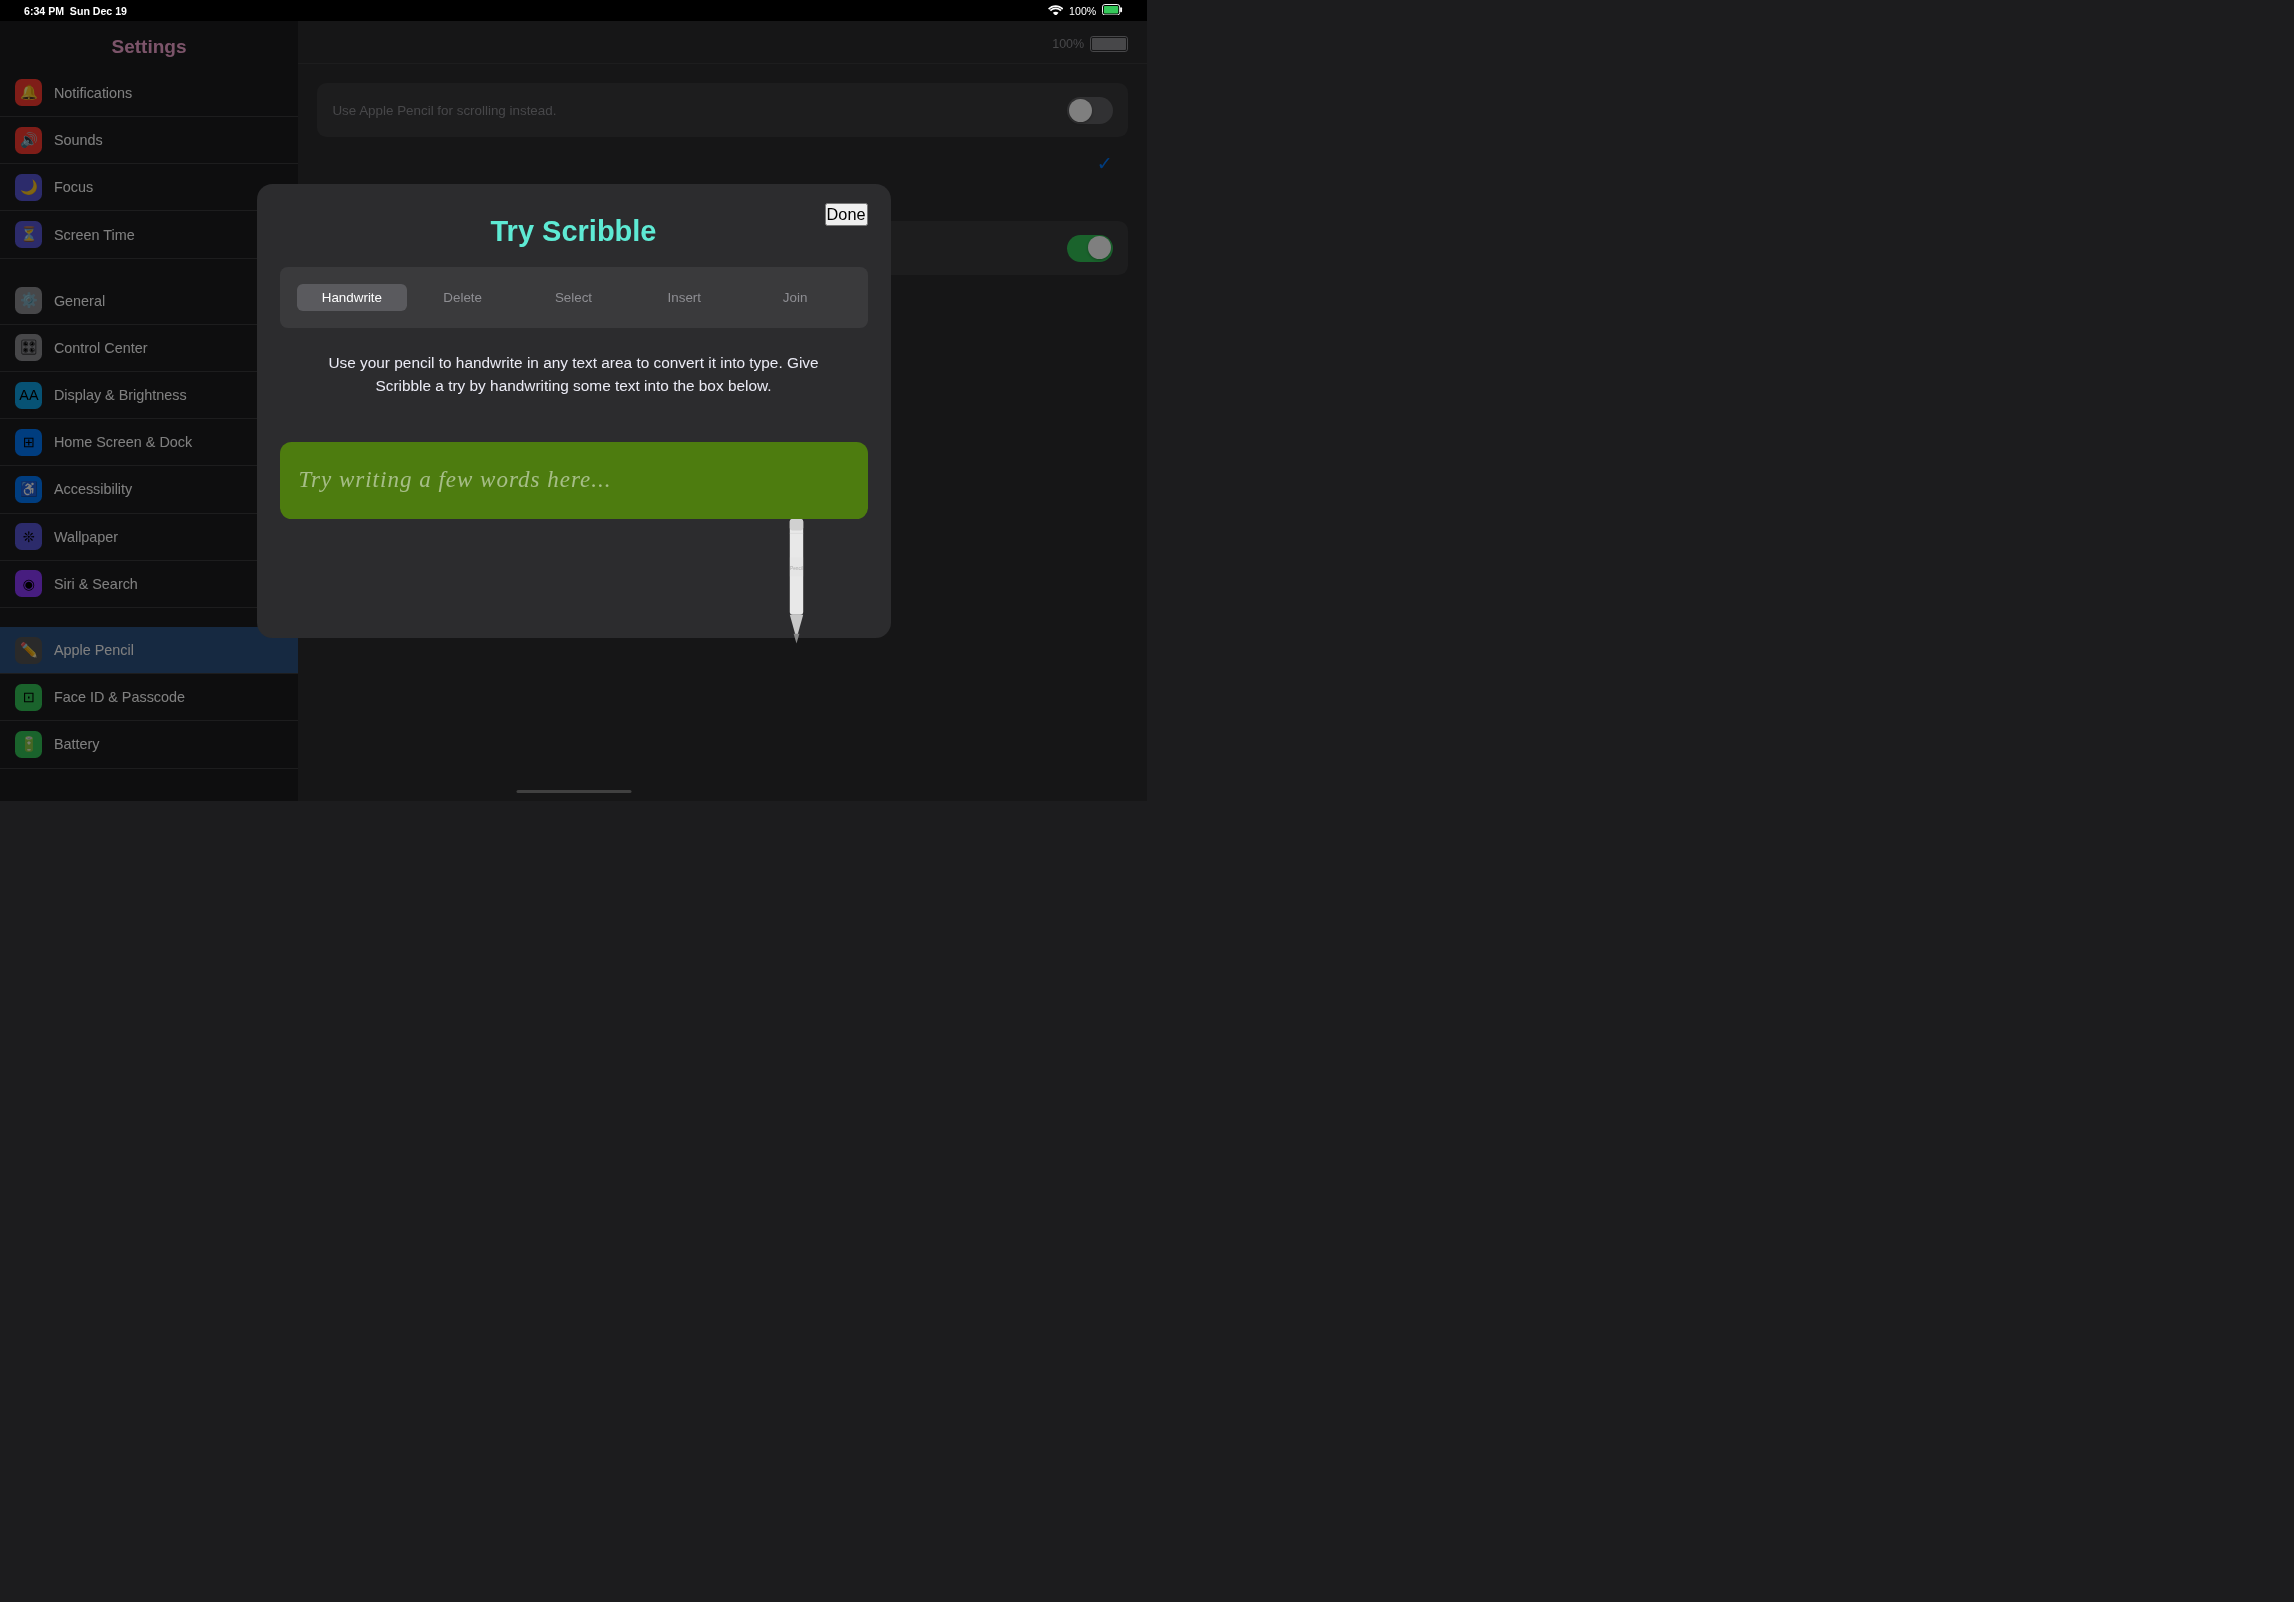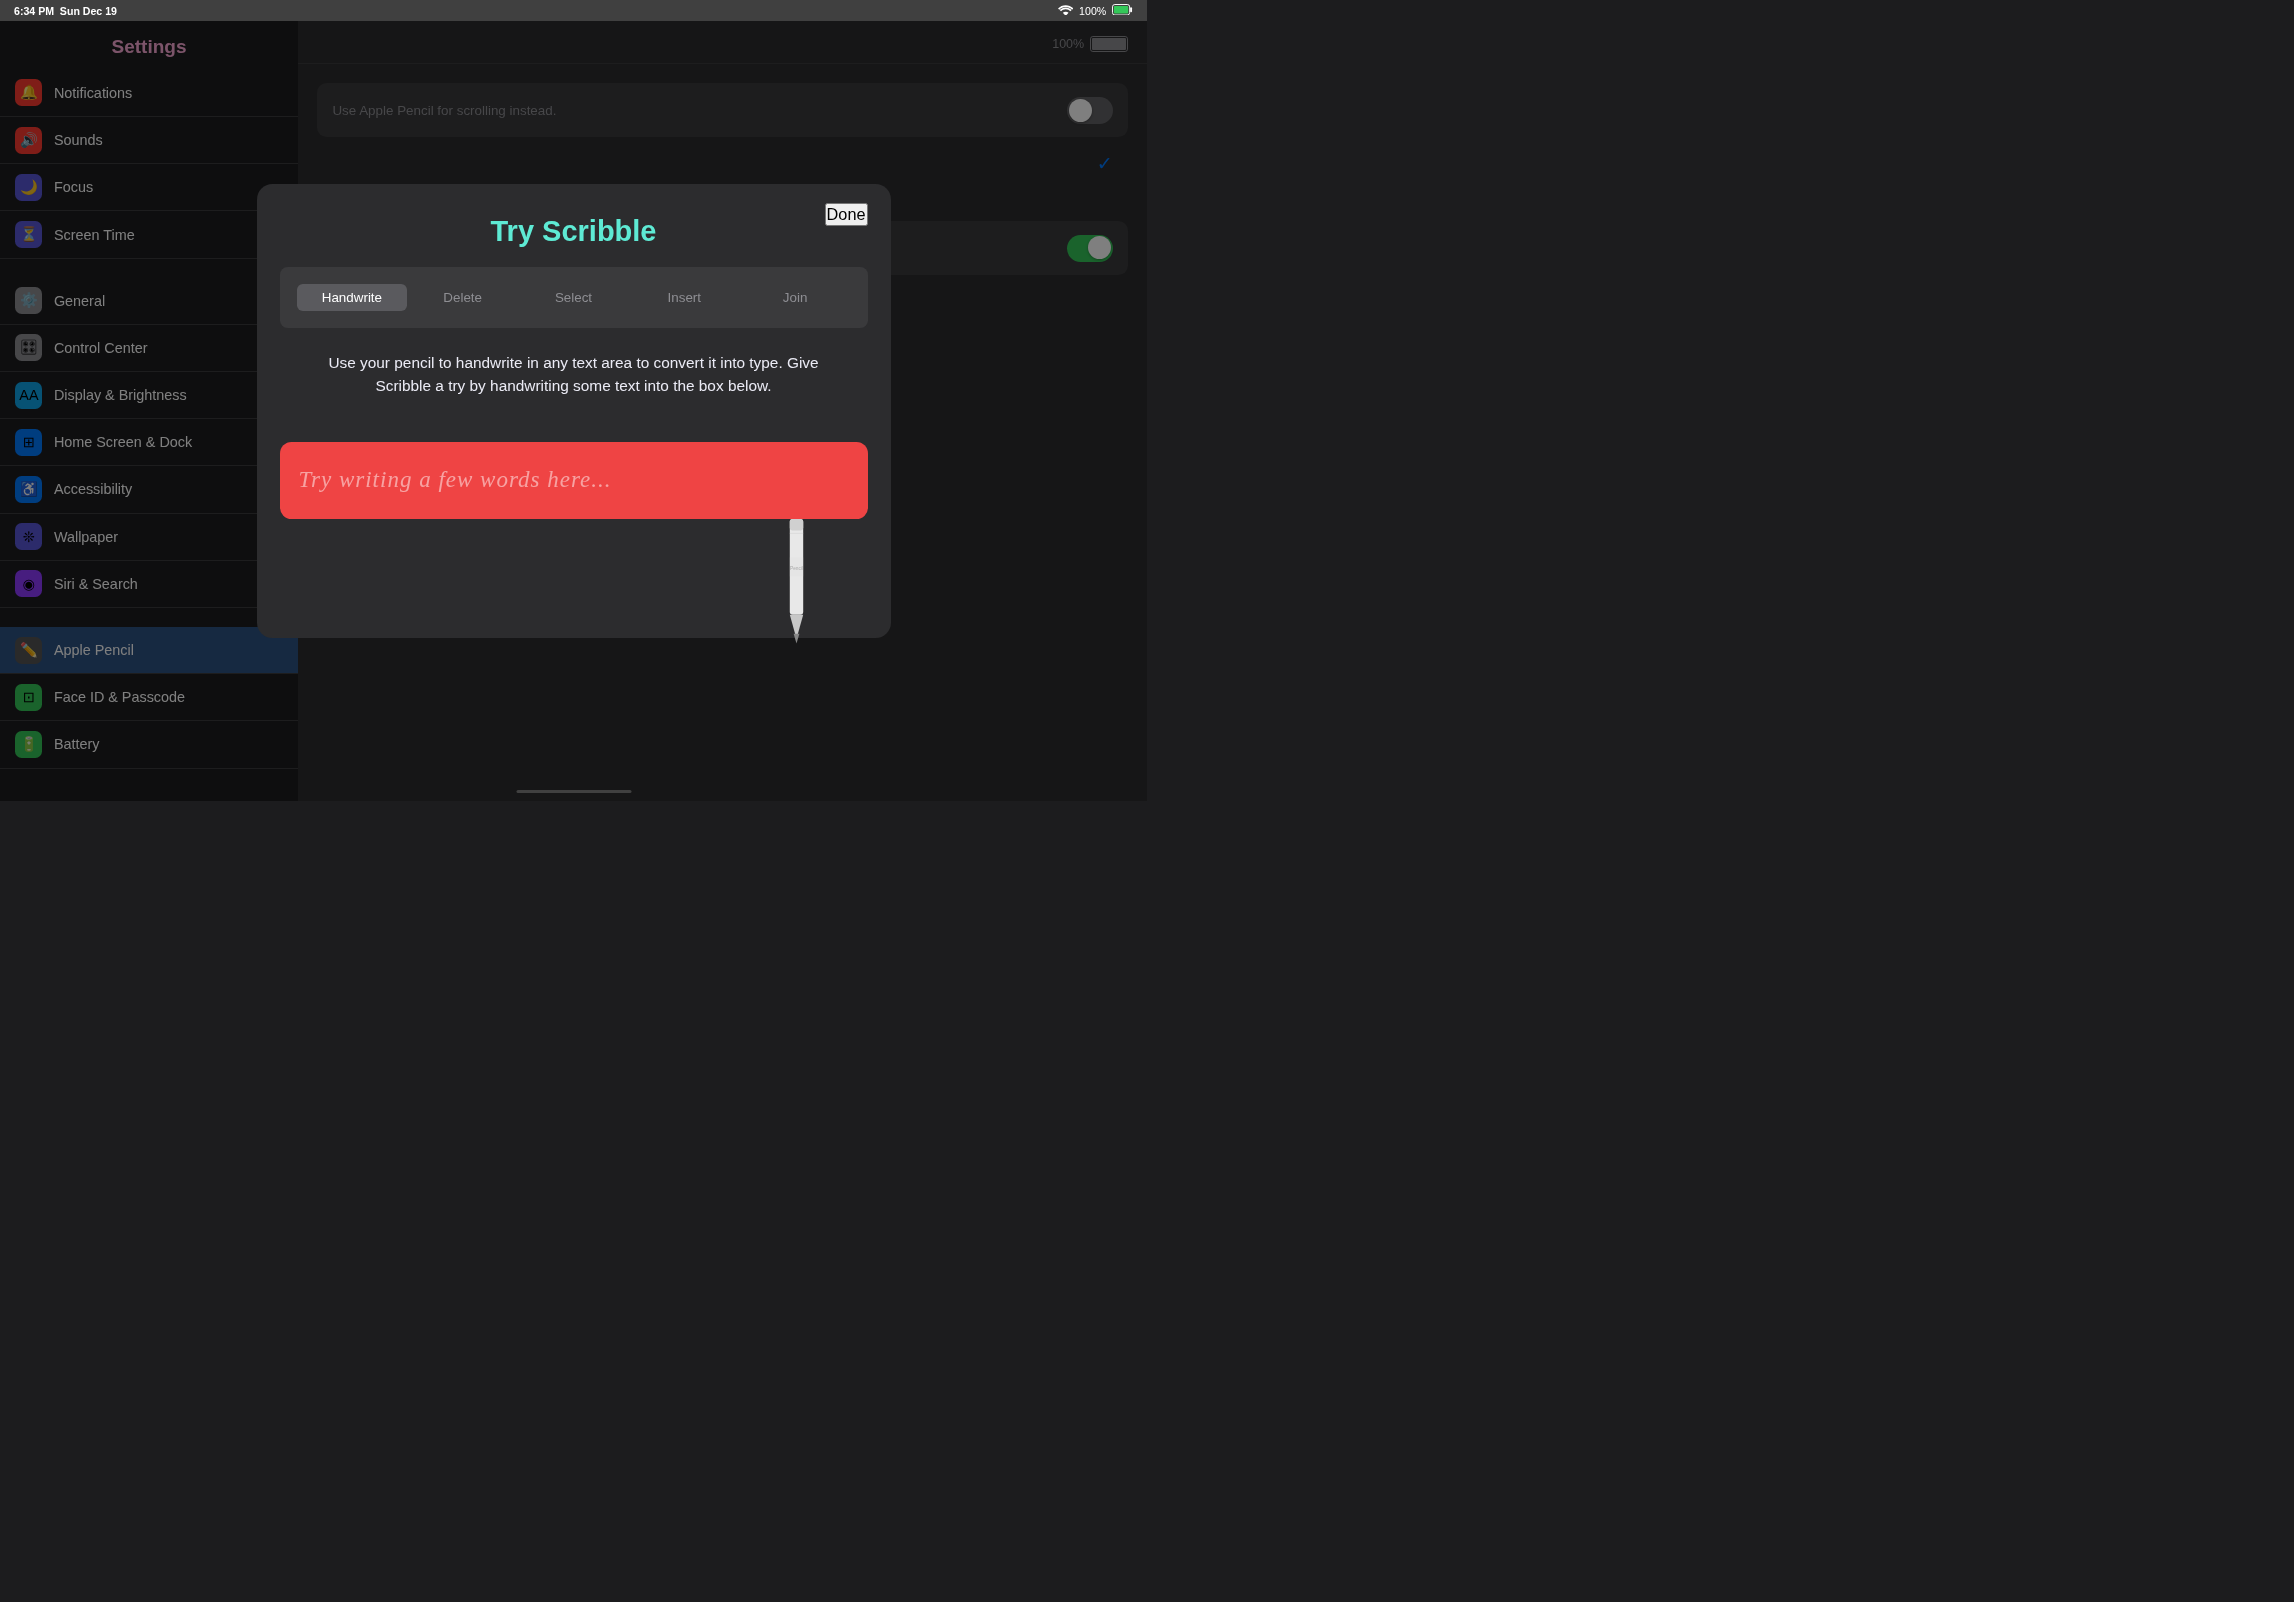--- a/index.html
+++ b/index.html
@@ -11,25 +11,25 @@
       font-family: -apple-system, 'SF Pro Display', 'Helvetica Neue', sans-serif;
       overflow: hidden;
       position: relative;
     }
 
     
     .status-bar {
       position: absolute;
       top: 0; left: 0; right: 0;
       height: 21px;
-      background: #404040;
+      background: #000000;
       display: flex;
       align-items: center;
       justify-content: space-between;
-      padding: 0 14px;
+      padding: 0 24px;
       z-index: 100;
     }
     .status-bar-left {
       display: flex;
       align-items: center;
       gap: 5.8px;
       font-size: 10.6px;
       color: #fff;
       font-weight: 600;
     }
@@ -251,21 +251,21 @@
     .modal-description {
       text-align: center;
       color: #ebebf5;
       font-size: 15.4px;
       line-height: 1.5;
       margin-bottom: 45px;
       padding: 0 19px;
     }
 
     .modal-writing-area {
-      background: #ef4444;
+      background: #4d7c0f;
       border-radius: 11.5px;
       height: 77px;
       display: flex;
       align-items: center;
       padding: 15.4px 19px;
       margin-bottom: 19px;
       position: relative;
     }
 
     .modal-writing-placeholder {

